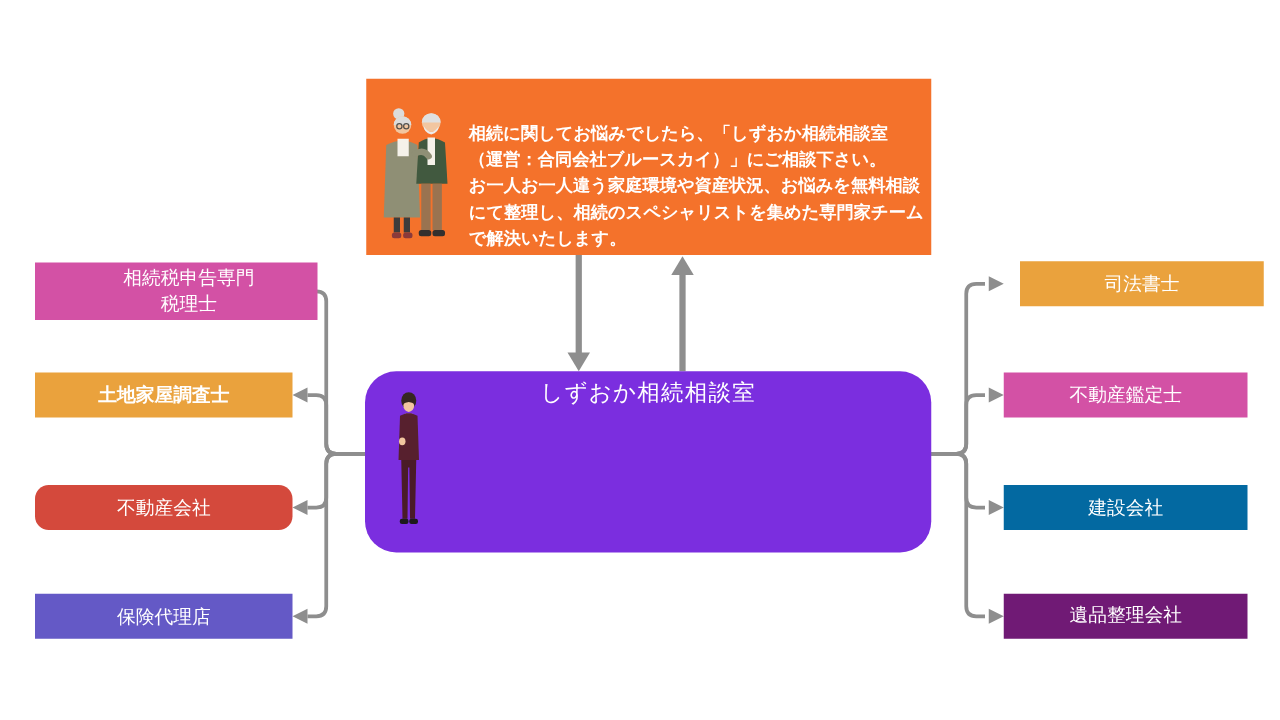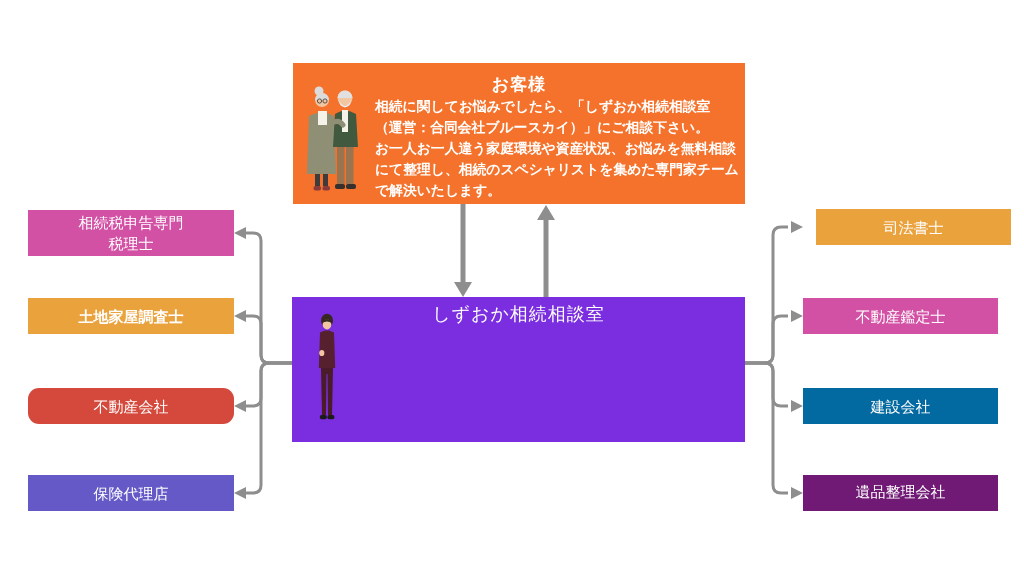--- a/index.html
+++ b/index.html
@@ -7,21 +7,21 @@
     position:relative;width:1024px;height:576px;background:#ffffff;overflow:hidden;
     font-family:"Liberation Sans","DejaVu Sans",sans-serif;
   }
   .connectors{position:absolute;left:0;top:0;width:1024px;height:576px;z-index:1;pointer-events:none;}
   .bigbox{position:absolute;z-index:2;color:#ffffff;}
   .bigbox .big-title{position:absolute;left:0;right:0;text-align:center;font-weight:700;}
   .bigbox .big-body{position:absolute;white-space:pre-line;text-align:left;}
   .customer{left:293px;top:63px;width:452px;height:141px;}
   .customer .big-title{top:10px;font-size:17px;letter-spacing:1px;}
   .customer .big-body{top:33px;left:82px;right:4px;font-size:13.8px;line-height:21px;font-weight:700;}
-  .office{left:292px;top:297px;width:453px;height:145px;}
+  .office{left:292px;top:297px;width:453px;height:145px;border-radius:25px;}
   .office .big-title{top:5px;font-size:18px;font-weight:400;letter-spacing:1px;}
   .office .big-body{top:27px;left:66px;right:6px;font-size:13.5px;line-height:19.5px;font-weight:400;}
   .illus{position:absolute;z-index:3;}
   .illus.couple{left:6px;top:20px;}
   .illus.suitman{left:20px;top:16px;}
   .smallbox{
     position:absolute;z-index:2;display:flex;align-items:center;justify-content:center;
     color:#ffffff;font-size:15px;text-align:center;white-space:pre-line;line-height:1.4;
   }
   .lp{left:28px;width:206px;}
@@ -98,21 +98,20 @@
       <circle cx="46" cy="15" r="7.5" fill="#F2C6A0"></circle>
       <path d="M38.5,15 A7.5,7.5 0 0 1 53.5,15 Z" fill="#E0E0E0"></path>
       <path d="M40,18 Q46,27 52,18 Q52,23 46,24.5 Q40,23 40,18 Z" fill="#ECECEC"></path>
       <rect x="38" y="64" width="7.5" height="37" fill="#9A7350"></rect>
       <rect x="47" y="64" width="7.5" height="37" fill="#9A7350"></rect>
       <rect x="36" y="101" width="10" height="5" rx="2" fill="#33302E"></rect>
       <rect x="47" y="101" width="10" height="5" rx="2" fill="#33302E"></rect>
 
       <path d="M33,40 Q40,36 44,42" stroke="#8F8F75" stroke-width="5" fill="none" stroke-linecap="round"></path>
     </svg>
-    <div class="big-title">お客様</div>
     <div class="big-body">相続に関してお悩みでしたら、「しずおか相続相談室
 （運営：合同会社ブルースカイ）」にご相談下さい。
 お一人お一人違う家庭環境や資産状況、お悩みを無料相談
 にて整理し、相続のスペシャリストを集めた専門家チーム
 で解決いたします。</div>
   </div>
 
   <div class="bigbox office" style="background-color: rgb(123, 46, 223);">
     <svg class="illus suitman" width="30" height="118" viewBox="0 0 30 118" aria-hidden="true">
       <ellipse cx="15" cy="7.5" rx="6" ry="6.8" fill="#362720"></ellipse>
@@ -122,21 +121,21 @@
       <rect x="14.2" y="18.5" width="1.7" height="8" fill="#23233a"></rect>
       <path d="M8,19.5 L13,17.5 L17,17.5 L22,19.5 L23.2,55 L6.8,55 Z" fill="#57202E"></path>
       <ellipse cx="9.8" cy="40" rx="2.6" ry="3.1" fill="#F2C6A0"></ellipse>
       <path d="M9,55 L21,55 L20,102 L16,102 L15.5,61 L14.5,61 L14,102 L10,102 Z" fill="#4A1B28"></path>
       <rect x="7.8" y="102" width="7" height="4.2" rx="1.8" fill="#1D1A1A"></rect>
       <rect x="15.4" y="102" width="7" height="4.2" rx="1.8" fill="#1D1A1A"></rect>
     </svg>
     <div class="big-title">しずおか相続相談室</div>
   </div>
 
-  <div class="smallbox lp lp1" style="background-color: rgb(211, 81, 165);">相続税申告専門
+  <div class="smallbox lp lp1" style="background-color: rgb(211, 81, 165); padding-left: 20px;">相続税申告専門
 税理士</div>
   <div class="smallbox lp lp2" style="background-color: rgb(234, 162, 61); font-weight: bold;">土地家屋調査士</div>
   <div class="smallbox lp lp3" style="background-color: rgb(212, 73, 60);">不動産会社</div>
   <div class="smallbox lp lp4" style="background-color: rgb(100, 89, 198);">保険代理店</div>
 
   <div class="smallbox rp rp1" style="background-color: rgb(234, 162, 61); margin-left: 13px;">司法書士</div>
   <div class="smallbox rp rp2" style="background-color: rgb(211, 81, 165);">不動産鑑定士</div>
   <div class="smallbox rp rp3" style="background-color: #0369a1;">建設会社</div>
   <div class="smallbox rp rp4" style="background-color: #701a75; font-family: Liberation Mono, monospace;">遺品整理会社</div>
 

